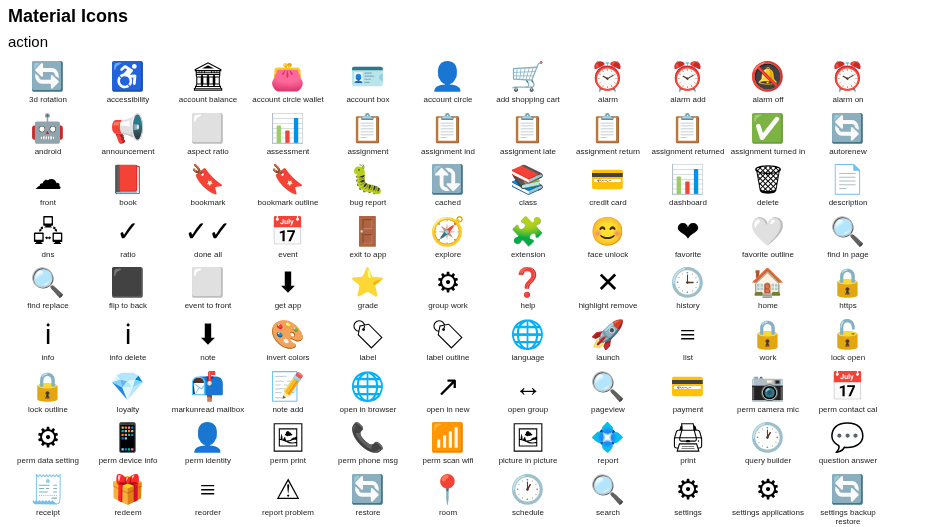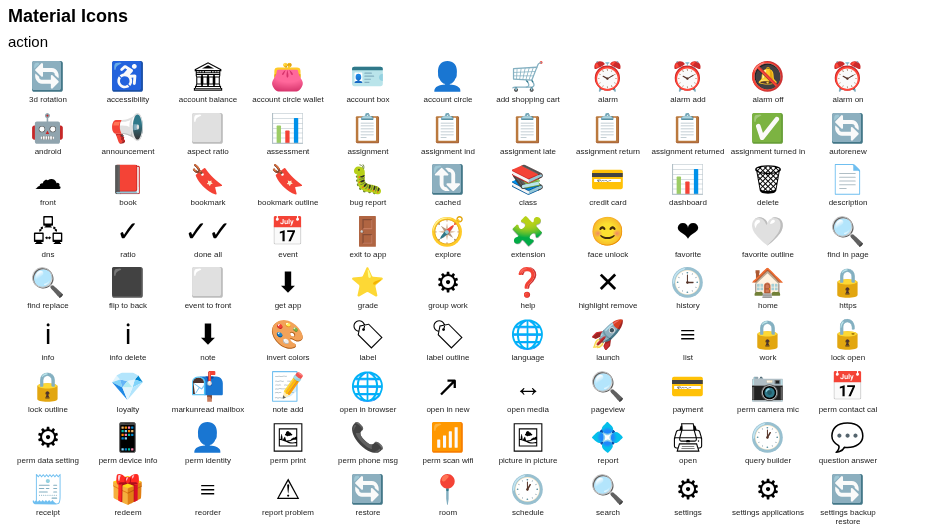--- a/index.html
+++ b/index.html
@@ -343,21 +343,21 @@
     <div class="icon-item">
       <div class="icon-symbol">🌐</div>
       <div class="icon-label">open in browser</div>
     </div>
     <div class="icon-item">
       <div class="icon-symbol">↗</div>
       <div class="icon-label">open in new</div>
     </div>
     <div class="icon-item">
       <div class="icon-symbol">↔</div>
-      <div class="icon-label">open media</div>
+      <div class="icon-label">open group</div>
     </div>
     <div class="icon-item">
       <div class="icon-symbol">🔍</div>
       <div class="icon-label">pageview</div>
     </div>
     <div class="icon-item">
       <div class="icon-symbol">💳</div>
       <div class="icon-label">payment</div>
     </div>
     <div class="icon-item">
@@ -395,21 +395,21 @@
     <div class="icon-item">
       <div class="icon-symbol">🖼</div>
       <div class="icon-label">picture in picture</div>
     </div>
     <div class="icon-item">
       <div class="icon-symbol">💠</div>
       <div class="icon-label">report</div>
     </div>
     <div class="icon-item">
       <div class="icon-symbol">🖨</div>
-      <div class="icon-label">open</div>
+      <div class="icon-label">print</div>
     </div>
     <div class="icon-item">
       <div class="icon-symbol">🕐</div>
       <div class="icon-label">query builder</div>
     </div>
     <div class="icon-item">
       <div class="icon-symbol">💬</div>
       <div class="icon-label">question answer</div>
     </div>
     <div class="icon-item">

